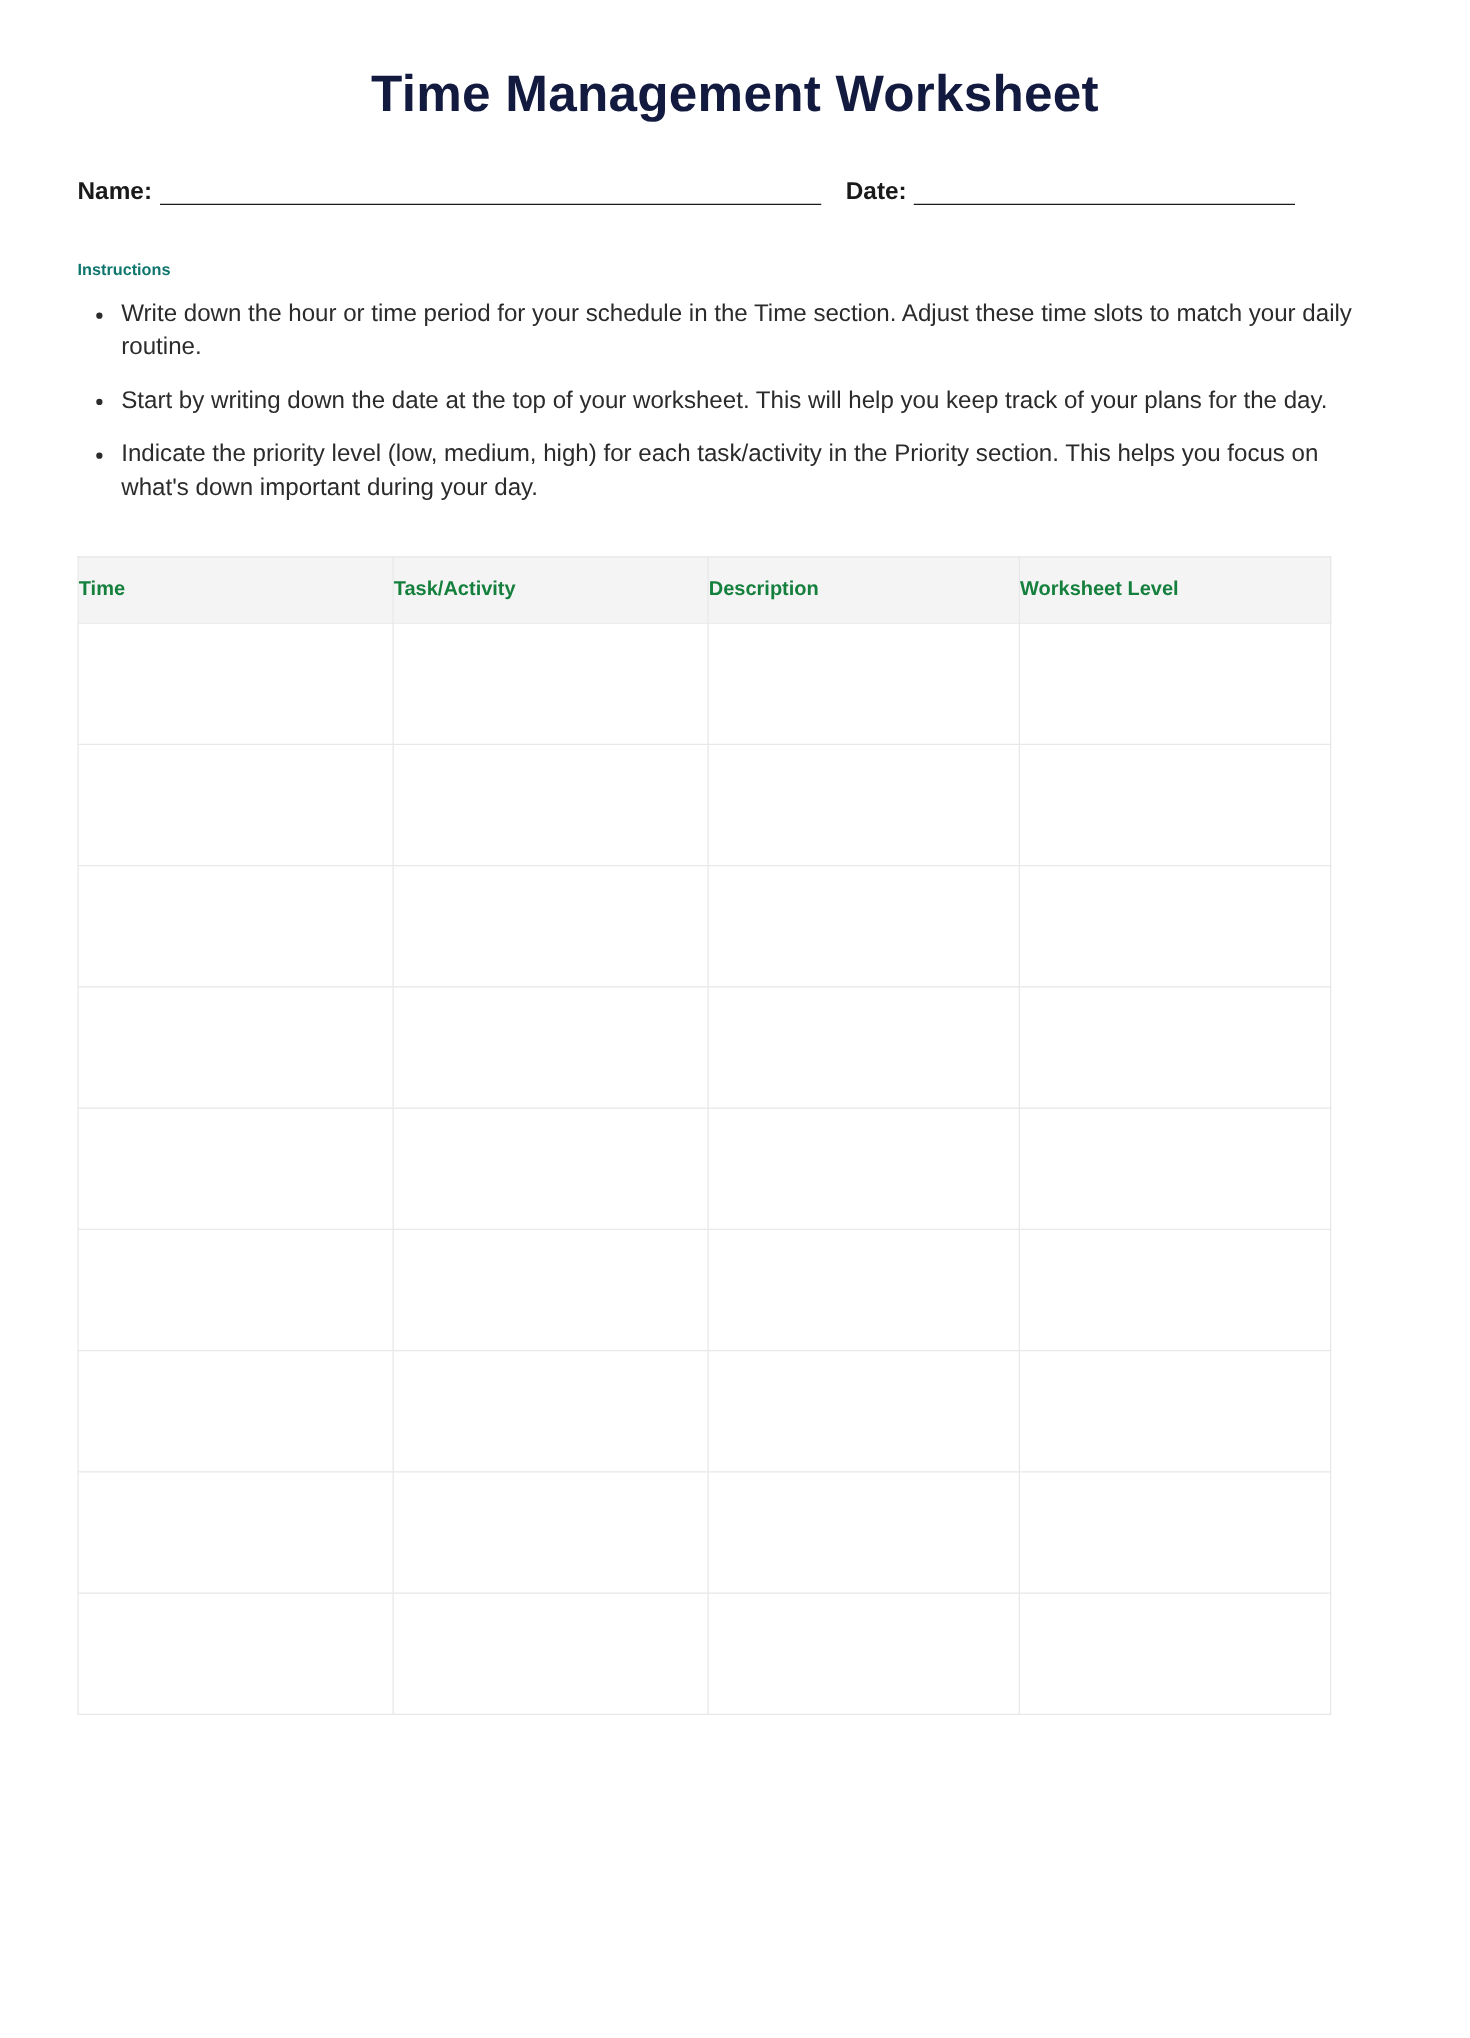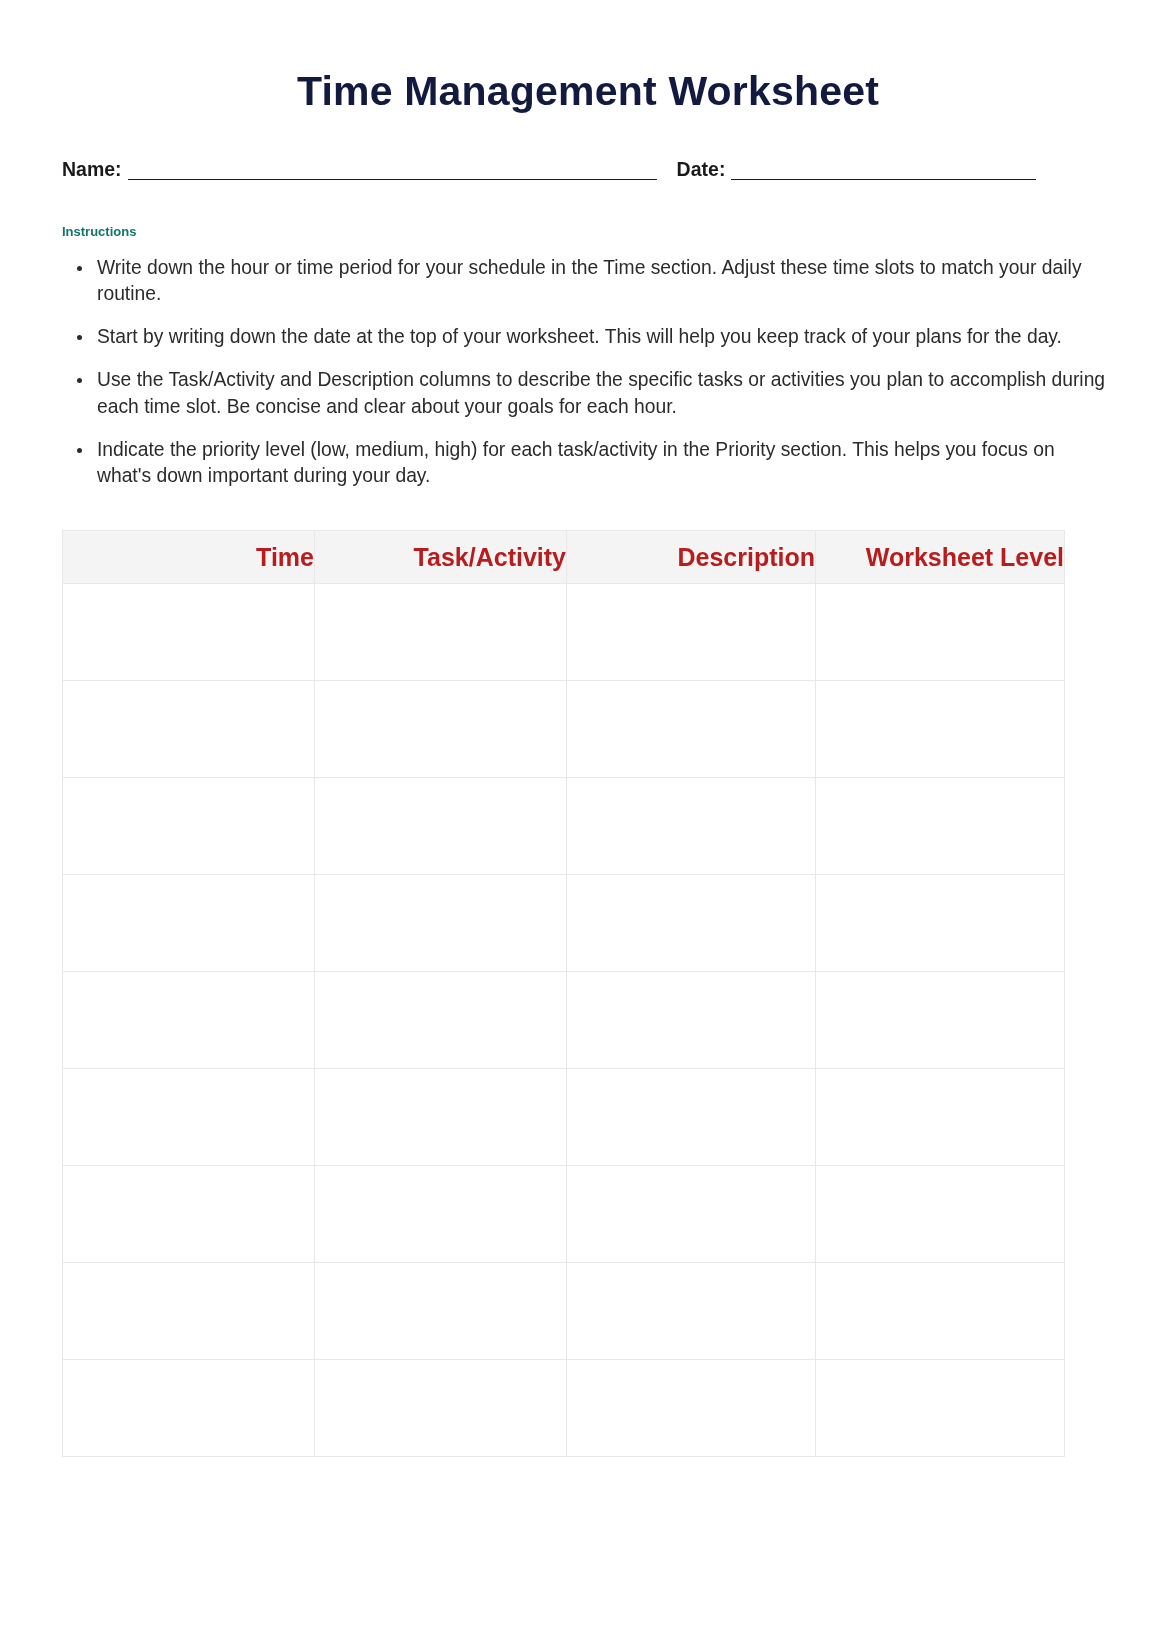--- a/index.html
+++ b/index.html
@@ -13,21 +13,21 @@
     font-family: "Liberation Sans", sans-serif;
     color: #1c1c1c;
     overflow: hidden;
   }
   .page {
     position: relative;
     width: 1176px;
     height: 1630px;
     background: #ffffff;
     box-sizing: border-box;
-    padding: 16px 62px;
+    padding: 0 62px;
   }
 
   
   .title {
     margin: 0;
     padding-top: 52px;
     text-align: center;
     font-size: 41px;
     font-weight: bold;
     letter-spacing: 0.2px;
@@ -99,24 +99,24 @@
     border: 1px solid #e6e6e6;
   }
   .sheet-table th,
   .sheet-table td {
     border: 1px solid #e8e8e8;
     padding: 0;
   }
   .sheet-table thead th {
     background: #f4f4f4;
     height: 52px;
-    font-size: 25px;
-    font-weight: bold;
-    color: #b91c1c;
-    text-align: right;
+    font-size: 16px;
+    font-weight: bold;
+    color: #15803d;
+    text-align: left;
     vertical-align: middle;
   }
   .sheet-table tbody td {
     height: 96px;
     background: #ffffff;
   }
   .col-time { width: 252px; }
   .col-task { width: 252px; }
   .col-desc { width: 249px; }
   .col-prio { width: 249px; }
@@ -134,21 +134,20 @@
     <span class="nd-gap"></span>
     <span class="nd-label">Date:</span>
     <span class="nd-rule date-rule"></span>
   </div>
 
   <h2 class="instructions-heading">Instructions</h2>
 
   <ul class="instructions">
     <li>Write down the hour or time period for your schedule in the Time section. Adjust these time slots to match your daily routine.</li>
     <li>Start by writing down the date at the top of your worksheet. This will help you keep track of your plans for the day.</li>
-    <li>Use the Task/Activity and Description columns to describe the specific tasks or activities you plan to accomplish during each time slot. Be concise and clear about your goals for each hour.</li>
     <li>Indicate the priority level (low, medium, high) for each task/activity in the Priority section. This helps you focus on what's down important during your day.</li>
   </ul>
 
   <table class="sheet-table">
     <colgroup>
       <col class="col-time">
       <col class="col-task">
       <col class="col-desc">
       <col class="col-prio">
     </colgroup>

